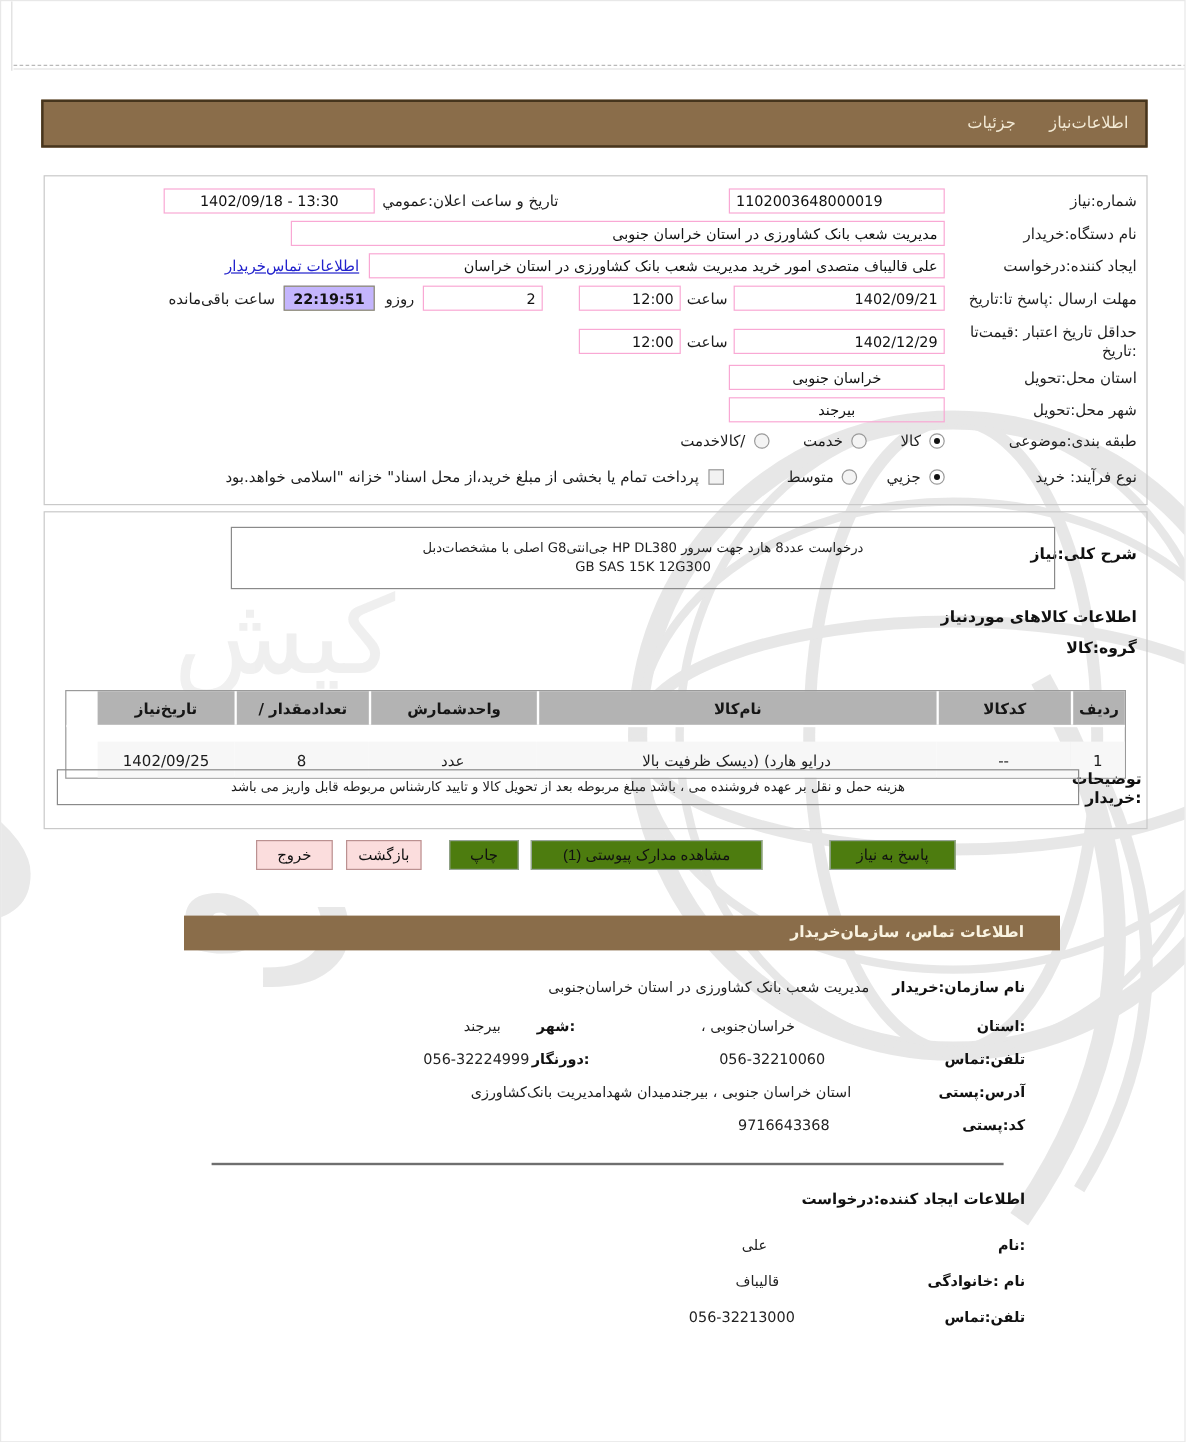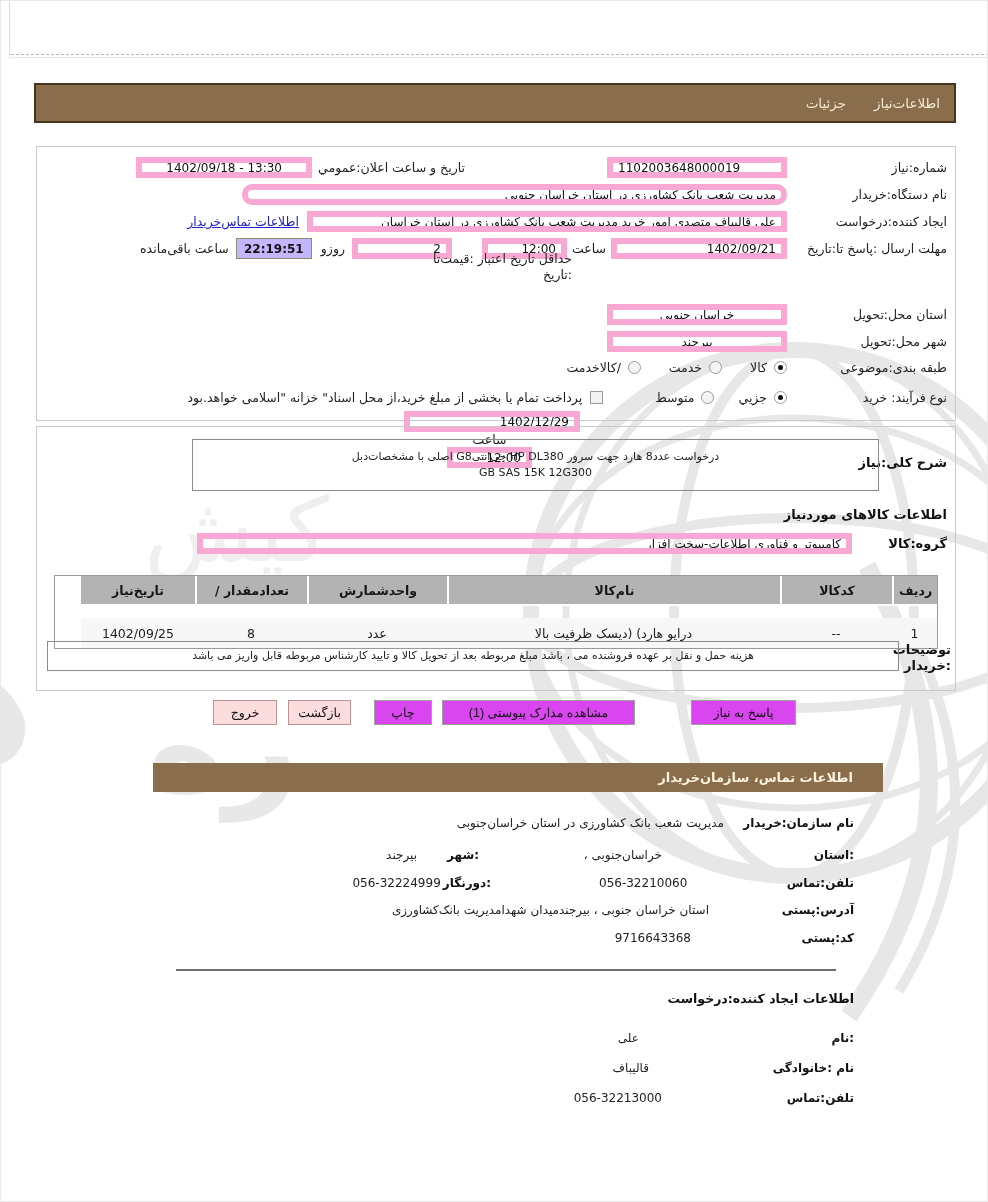--- a/index.html
+++ b/index.html
@@ -35,21 +35,21 @@
 
   
   .box { position:absolute; left:35px; width:920px; border:1px solid #c9c9c9; background:transparent; }
   .box1 { top:145px; height:275px; }
   .box2 { top:425px; height:265px; }
 
   .frow { position:absolute; right:0; left:0; display:flex; align-items:center; padding-right:8px; font-size:12.5px; }
   .flabel { width:160px; flex:0 0 160px; color:#222; }
   .flabel.two { line-height:1.25; }
   .inputbox {
-    border:6px solid #f9a8d4; background:transparent; height:21px;
+    border:1px solid #f9a8d4; background:transparent; height:21px;
     display:flex; align-items:center; padding:0 5px; font-size:12px; color:#111;
     overflow:hidden; white-space:nowrap;
   }
   .link { color:#2222cc; text-decoration:underline; font-size:12.5px; cursor:pointer; }
   .countdown { background:#c4b5fd; border:1px solid #8d8d6d; font-weight:bold; justify-content:center; }
 
   .radio { width:13px; height:13px; border-radius:50%; border:1px solid #9a9a9a; background:#f4f4f4;
            display:inline-block; position:relative; flex:0 0 13px; }
   .radio.sel { background:#fff; }
   .radio.sel::after { content:""; position:absolute; inset:3px; border-radius:50%; background:#111; }
@@ -71,21 +71,21 @@
   .th:last-child { border-left:none; }
   .td { background:#f7f7f7; height:30px;margin-top:12px; }
   .cell { display:flex; align-items:center; justify-content:center; overflow:hidden; white-space:nowrap; }
   .thead { border-bottom:2px solid #fff; }
   .c0 { width:45px; } .c1 { width:112px; } .c2 { width:333px; }
   .c3 { width:140px; } .c4 { width:112px; } .c5 { width:114px; }
 
   
   .btnrow { position:absolute; top:698px; left:205px; width:590px; height:26px;
             display:flex; flex-direction:row; align-items:center; }
-  .btn { height:25px; border:1px solid #97a597; background:#d946ef; font-size:12.5px;
+  .btn { height:25px; border:1px solid #97a597; background:#4d7c0f; font-size:12.5px;
          display:flex; align-items:center; justify-content:center; cursor:pointer; color:#111; }
   .btn.pink { background:#fbdddd; border-color:#bb9191; }
 
   
   .section-bar {
     position:absolute; top:762px; left:152px; width:730px; height:29px;
     background:#8a6d4a; color:#faf3e0; font-weight:bold; font-size:13px;
     display:flex; align-items:center; padding-right:30px;
   }
 
@@ -129,41 +129,41 @@
 
     <div class="frow" style="top:10px;">
       <span class="flabel">شماره:نیاز</span>
       <div class="inputbox ltr" style="width:180px;">1102003648000019</div>
       <span style="margin-right:142px;">تاریخ و ساعت اعلان:عمومي</span>
       <div class="inputbox" style="width:176px; margin-right:6px; justify-content:center;">13:30 - 1402/09/18</div>
     </div>
 
     <div class="frow" style="top:37px;">
       <span class="flabel">نام دستگاه:خریدار</span>
-      <div class="inputbox" style="width:545px;border-radius:10px;">مدیریت شعب بانک کشاورزی در استان خراسان جنوبی</div>
+      <div class="inputbox" style="width:545px;">مدیریت شعب بانک کشاورزی در استان خراسان جنوبی</div>
     </div>
 
     <div class="frow" style="top:64px;">
       <span class="flabel">ایجاد کننده:درخواست</span>
       <div class="inputbox" style="width:480px;">علی قالیباف متصدی امور خرید مدیریت شعب بانک کشاورزی در استان خراسان</div>
       <span class="link" style="margin-right:8px;">اطلاعات تماس‌خریدار</span>
     </div>
 
     <div class="frow" style="top:91px;">
       <span class="flabel">مهلت ارسال :پاسخ تا:تاریخ</span>
       <div class="inputbox ltr" style="width:176px; justify-content:flex-end;">1402/09/21</div>
       <span style="margin-right:5px;">ساعت</span>
       <div class="inputbox ltr" style="width:85px; margin-right:5px; justify-content:flex-end;">12:00</div>
       <div class="inputbox ltr" style="width:100px; margin-right:30px; justify-content:flex-end;">2</div>
       <span style="margin-right:7px;">روزو</span>
       <div class="inputbox countdown ltr" style="width:76px; margin-right:9px;">22:19:51</div>
       <span style="margin-right:7px;">ساعت باقی‌مانده</span>
     </div>
 
-    <div class="frow" style="top:104px;flex-direction:column;">
+    <div class="frow" style="top:122px;">
       <span class="flabel two"><span>حداقل تاریخ اعتبار :قیمت‌تا</span><br><span>:تاریخ</span></span>
       <div class="inputbox ltr" style="width:176px; justify-content:flex-end;">1402/12/29</div>
       <span style="margin-right:5px;">ساعت</span>
       <div class="inputbox ltr" style="width:85px; margin-right:5px; justify-content:flex-end;">12:00</div>
     </div>
 
     <div class="frow" style="top:157px;">
       <span class="flabel">استان محل:تحویل</span>
       <div class="inputbox" style="width:180px; justify-content:center;">خراسان جنوبی</div>
     </div>
@@ -197,21 +197,20 @@
   <div class="box box2">
 
     <span class="blabel" style="position:absolute; top:28px; right:8px;">شرح کلی:نیاز</span>
     <div class="descbox" style="top:12px; right:76px; width:687px; height:52px;">درخواست عدد8 هارد جهت  سرور    HP DL380 جی‌انتیG8 اصلی با مشخصات‌دبل
 GB SAS 15K 12G300</div>
 
     <span class="blabel" style="position:absolute; top:80px; right:8px;">اطلاعات کالاهای موردنیاز</span>
 
     <div class="frow" style="top:106px; padding-right:8px;">
       <span class="blabel" style="width:95px; flex:0 0 95px;">گروه:کالا</span>
-      <div class="inputbox" style="width:655px;">کامپیوتر و فناوری اطلاعات-سخت افزار</div>
     </div>
 
     <div class="gtable">
       <div class="trow thead">
         <div class="cell th c0">ردیف</div>
         <div class="cell th c1">کدکالا</div>
         <div class="cell th c2">نام‌کالا</div>
         <div class="cell th c3">واحدشمارش</div>
         <div class="cell th c4">تعدادمقدار /</div>
         <div class="cell th c5">تاریخ‌نیاز</div>

